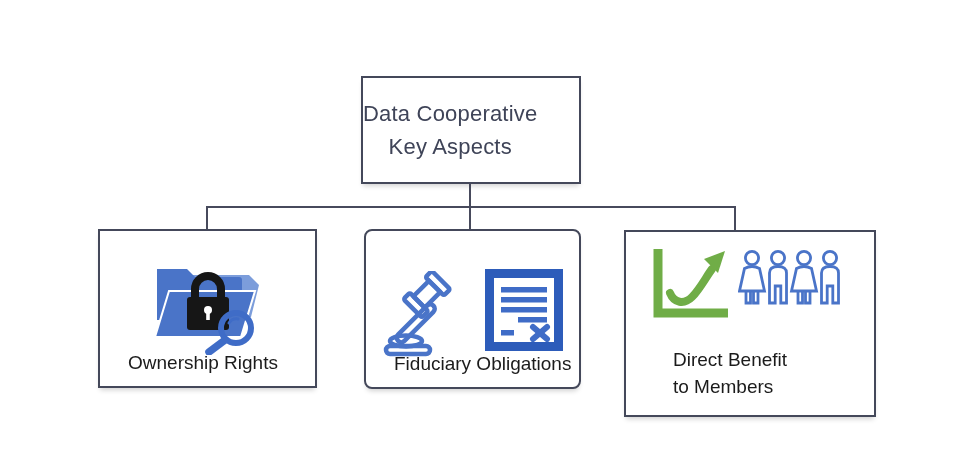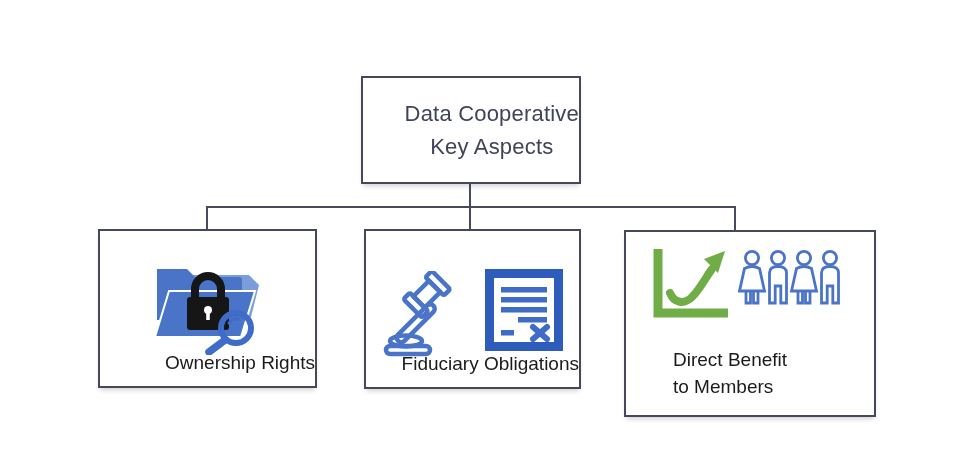--- a/index.html
+++ b/index.html
@@ -17,40 +17,40 @@
   *{margin:0;padding:0;box-sizing:border-box;}
   body{background:#fff;font-family:"Liberation Sans",sans-serif;}
   .canvas{position:relative;width:960px;height:475px;background:#ffffff;overflow:hidden;}
 
   .node{
     position:absolute;background:#fff;border:2px solid var(--box-border);
     box-shadow:0 4px 5px -2px rgba(0,0,0,0.18);
   }
   .root-node{
     left:361px;top:76px;width:220px;height:108px;
-    display:flex;align-items:center;justify-content:flex-end;text-align:center;
+    display:flex;align-items:center;justify-content:flex-start;text-align:center;
   }
   .root-label{
     color:var(--title-text);font-size:22px;line-height:33px;white-space:pre-line;
     letter-spacing:0.2px;
   }
   .conn{position:absolute;background:var(--connector);}
   .conn-stem{left:469px;top:184px;width:2px;height:24px;}
   .conn-h{left:206px;top:206px;width:530px;height:2px;}
   .conn-drop-l{left:206px;top:206px;width:2px;height:23px;}
   .conn-drop-m{left:469px;top:206px;width:2px;height:23px;}
   .conn-drop-r{left:734px;top:206px;width:2px;height:24px;}
 
   .box-ownership{left:98px;top:229px;width:219px;height:159px;}
-  .box-fiduciary{left:364px;top:229px;width:217px;height:160px;}
+  .box-fiduciary{left:364px;top:229px;width:217px;height:160px;border-radius:8px;}
   .box-benefit{left:624px;top:230px;width:252px;height:187px;}
 
   .node-label{
-    position:absolute;left:0;right:0;bottom:12px;text-align:right;
-    color:var(--label-text);font-size:19px;
+    position:absolute;left:0;right:0;bottom:12px;text-align:left;
+    color:var(--label-text);font-size:19px;padding-left:28px;
   }
   .benefit-label{
     position:absolute;left:47px;top:114px;text-align:left;
     color:var(--label-text);font-size:19px;line-height:27px;white-space:pre-line;
   }
 
   .icon{position:absolute;}
   .icon-folder{left:50%;top:24px;transform:translateX(-50%);}
   .icon-gavel{left:14px;top:40px;}
   .icon-doc{left:118px;top:37px;}

